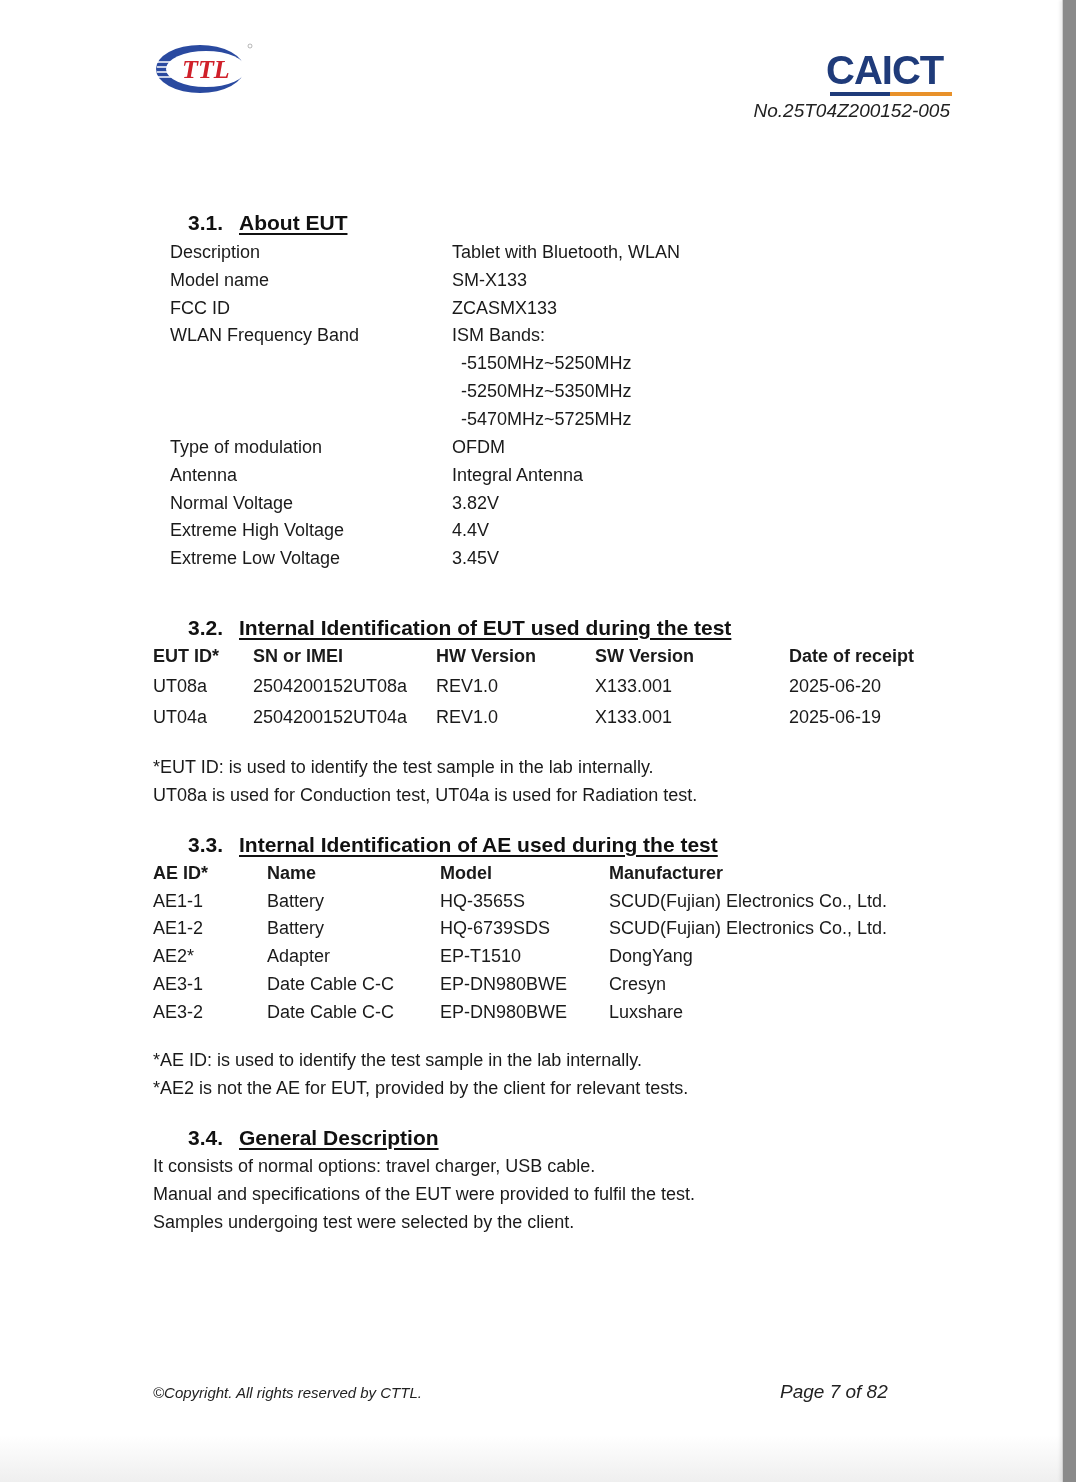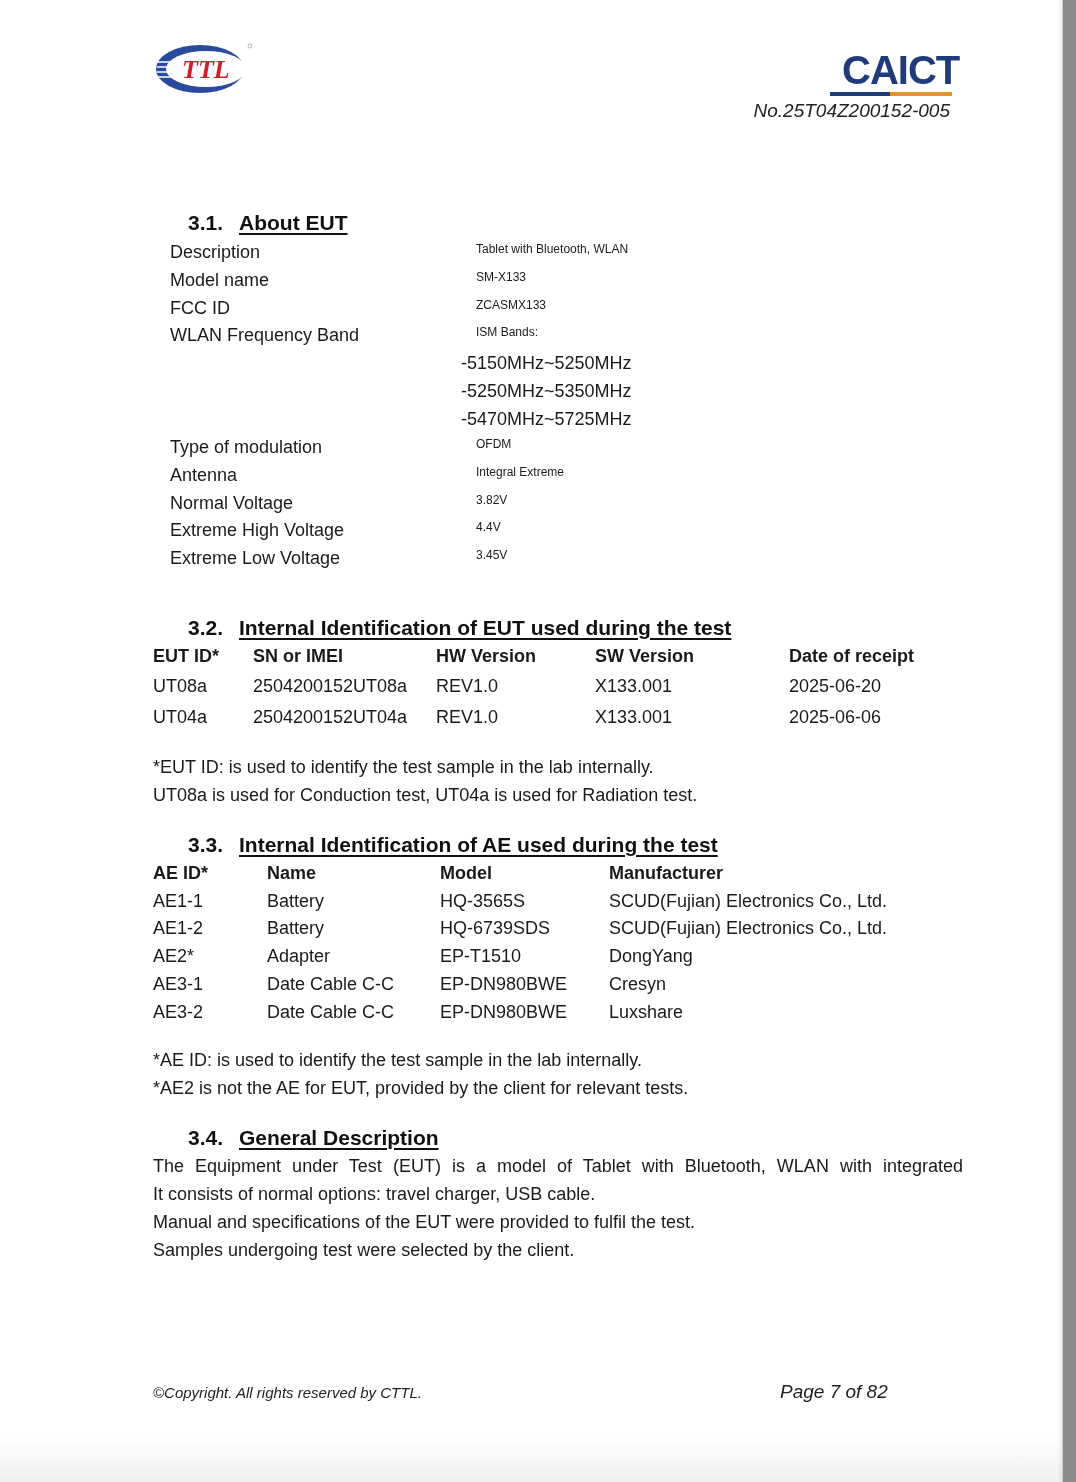--- a/index.html
+++ b/index.html
@@ -13,41 +13,41 @@
     background: linear-gradient(to bottom, #ffffff 0px, #ffffff 1435px, #efefef 1482px);
   }
   .right-bar {
     position: absolute; right: 0; top: 0; width: 13px; height: 1482px;
     background: #8a8a8a; border-left: 1px solid #cfcfcf;
     box-shadow: -2px 0 3px rgba(0,0,0,0.08);
   }
   .logo-ttl { position: absolute; left: 154px; top: 40px; width: 104px; height: 58px; }
   .logo-caict { position: absolute; left: 826px; top: 54px; width: 132px; height: 44px; }
   .caict-text {
-    position: absolute; left: 16px; top: -6px; font-weight: bold; font-size: 40px;
+    position: absolute; left: 0; top: -6px; font-weight: bold; font-size: 40px;
     color: #1f3b7a; letter-spacing: -1px; font-family: "Liberation Sans", sans-serif;
   }
   .caict-bar-blue { position: absolute; left: 4px; top: 38px; width: 60px; height: 4px; background: #1f3b7a; }
   .caict-bar-orange { position: absolute; left: 64px; top: 38px; width: 62px; height: 4px; background: #e8912a; }
   .report-no {
     position: absolute; right: 112px; top: 100px; font-size: 19px; font-style: italic; color: #222; margin-left: 36px;
   }
   .h1 {
     position: absolute; left: 153px; top: 154px; font-size: 24px; font-weight: bold; color: #111;
     white-space: nowrap;
   }
   .h1 .num { display: inline-block; width: 38px; }
   .h1 .title { text-decoration: underline; text-underline-offset: 3px; }
   .h2 {
     position: absolute; left: 153px; font-size: 21px; font-weight: bold; color: #111; white-space: nowrap; margin-left: 35px;
   }
   .h2 .num { display: inline-block; width: 51px; }
   .h2 .title { text-decoration: underline; text-underline-offset: 3px; }
   .kv { position: absolute; left: 170px; font-size: 18px; color: #1a1a1a; white-space: nowrap; }
-  .kv-val { position: absolute; left: 452px; font-size: 12px; color: #1a1a1a; white-space: nowrap; margin-left: 24px; }
+  .kv-val { position: absolute; left: 452px; font-size: 18px; color: #1a1a1a; white-space: nowrap; }
   .band { position: absolute; left: 461px; font-size: 18px; color: #1a1a1a; white-space: nowrap; }
   .cell { position: absolute; font-size: 18px; color: #1a1a1a; white-space: nowrap; }
   .th { font-weight: bold; }
   .note { position: absolute; left: 153px; font-size: 18px; color: #1a1a1a; white-space: nowrap; margin-top: 20px; }
   .para { position: absolute; left: 153px; width: 810px; font-size: 18px; color: #1a1a1a; line-height: 28px; }
   .para .justify { text-align: justify; text-align-last: justify; display: block; }
   .footer-left { position: absolute; left: 153px; top: 1384px; font-size: 15px; font-style: italic; color: #222; }
   .footer-right { position: absolute; left: 780px; top: 1381px; font-size: 19px; font-style: italic; color: #222; }
 </style>
 </head>
@@ -91,21 +91,21 @@
     <div class="kv" style="top:298px">FCC ID</div>
     <div class="kv-val" style="top:298px">ZCASMX133</div>
     <div class="kv" style="top:325px">WLAN Frequency Band</div>
     <div class="kv-val" style="top:325px">ISM Bands:</div>
     <div class="band" style="top:353px">-5150MHz~5250MHz</div>
     <div class="band" style="top:381px">-5250MHz~5350MHz</div>
     <div class="band" style="top:409px">-5470MHz~5725MHz</div>
     <div class="kv" style="top:437px">Type of modulation</div>
     <div class="kv-val" style="top:437px">OFDM</div>
     <div class="kv" style="top:465px">Antenna</div>
-    <div class="kv-val" style="top:465px">Integral Extreme</div>
+    <div class="kv-val" style="top:465px">Integral Antenna</div>
     <div class="kv" style="top:493px">Normal Voltage</div>
     <div class="kv-val" style="top:493px">3.82V</div>
     <div class="kv" style="top:520px">Extreme High Voltage</div>
     <div class="kv-val" style="top:520px">4.4V</div>
     <div class="kv" style="top:548px">Extreme Low Voltage</div>
     <div class="kv-val" style="top:548px">3.45V</div>
   </div>
 
   <div class="h2" style="top:616px">
     <span class="num">3.2.</span><span class="title">Internal Identification of EUT used during the test</span>
@@ -124,21 +124,21 @@
       <div class="cell" style="left:253px;top:676px">2504200152UT08a</div>
       <div class="cell" style="left:436px;top:676px">REV1.0</div>
       <div class="cell" style="left:595px;top:676px">X133.001</div>
       <div class="cell" style="left:789px;top:676px">2025-06-20</div>
     </div>
     <div>
       <div class="cell" style="left:153px;top:707px">UT04a</div>
       <div class="cell" style="left:253px;top:707px">2504200152UT04a</div>
       <div class="cell" style="left:436px;top:707px">REV1.0</div>
       <div class="cell" style="left:595px;top:707px">X133.001</div>
-      <div class="cell" style="left:789px;top:707px">2025-06-06</div>
+      <div class="cell" style="left:789px;top:707px">2025-06-19</div>
     </div>
   </div>
   <div class="note" style="top:737px">*EUT ID: is used to identify the test sample in the lab internally.</div>
   <div class="note" style="top:765px">UT08a is used for Conduction test, UT04a is used for Radiation test.</div>
 
   <div class="h2" style="top:833px">
     <span class="num">3.3.</span><span class="title">Internal Identification of AE used during the test</span>
   </div>
 
   <div>
@@ -179,21 +179,20 @@
       <div class="cell" style="left:609px;top:1002px">Luxshare</div>
     </div>
   </div>
   <div class="note" style="top:1030px">*AE ID: is used to identify the test sample in the lab internally.</div>
   <div class="note" style="top:1058px">*AE2 is not the AE for EUT, provided by the client for relevant tests.</div>
 
   <div class="h2" style="top:1126px">
     <span class="num">3.4.</span><span class="title">General Description</span>
   </div>
   <div class="para" style="top:1152px">
-    <span class="justify">The Equipment under Test (EUT) is a model of Tablet with Bluetooth, WLAN with integrated</span>
     <span style="display:block">It consists of normal options: travel charger, USB cable.</span>
     <span style="display:block">Manual and specifications of the EUT were provided to fulfil the test.</span>
     <span style="display:block">Samples undergoing test were selected by the client.</span>
   </div>
 
   <div class="footer-left">©Copyright. All rights reserved by CTTL.</div>
   <div class="footer-right">Page 7 of 82</div>
 </div>
 
 <div class="right-bar"></div>

